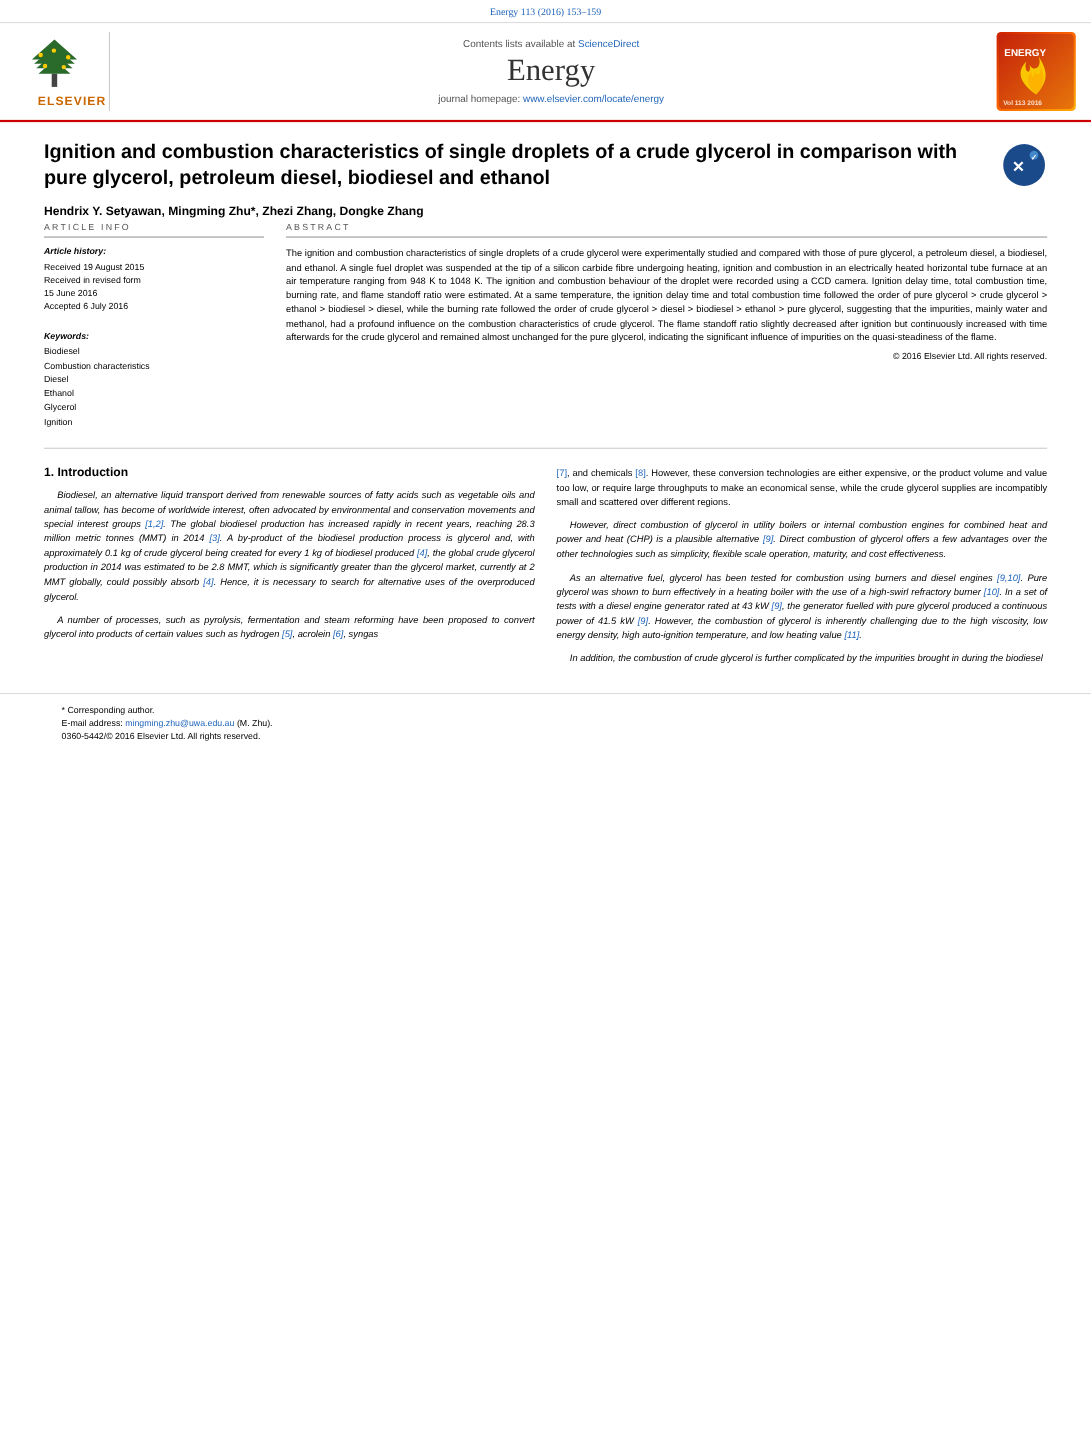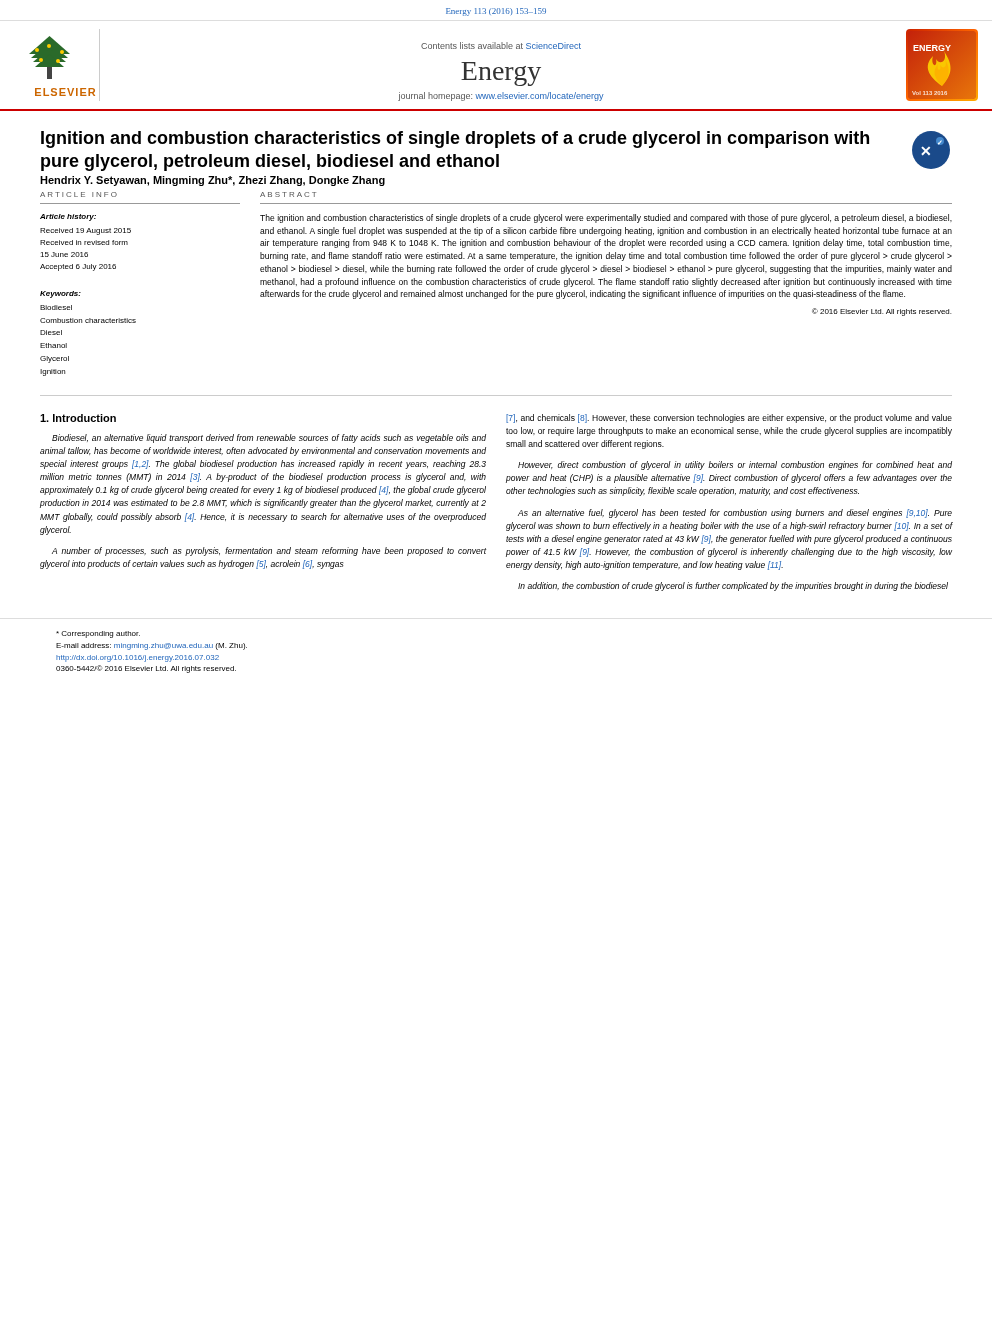--- a/index.html
+++ b/index.html
@@ -46,21 +46,21 @@
       font-family: Arial, sans-serif;
       margin-top: 4px;
       letter-spacing: 1px;
       margin-left: 32px;
     }
     .journal-center {
       flex: 1;
       text-align: center;
       display: flex;
       flex-direction: column;
-      justify-content: flex-end;
+      justify-content: center;
       gap: 4px;
     }
     .contents-line {
       font-size: 9px;
       color: #555;
       font-family: Arial, sans-serif;
     }
     .sciencedirect-link {
       color: #2266bb;
       text-decoration: none;
@@ -104,20 +104,21 @@
 
     
     .paper-content {
       padding: 16px 40px 16px 40px;
     }
 
     
     .paper-title-section {
       display: flex;
       align-items: flex-start;
+      margin-bottom: 12px;
       gap: 10px;
     }
     .paper-title {
       font-size: 18px;
       font-weight: bold;
       line-height: 1.3;
       font-family: Arial, sans-serif;
       flex: 1;
     }
     .crossmark-badge {
@@ -456,19 +457,14 @@
   <div class="footer-note">
     <span>* Corresponding author.</span>
   </div>
   <div class="footer-note">
     <span>E-mail address:</span>
     <a class="footer-email">
       <span>mingming.zhu@uwa.edu.au</span>
     </a>
     <span>(M. Zhu).</span>
   </div>
-  <div class="footer-doi">
-    <a class="footer-email">
-      <span>http://dx.doi.org/10.1016/j.energy.2016.07.032</span>
-    </a>
-  </div>
   <div class="footer-issn">0360-5442/© 2016 Elsevier Ltd. All rights reserved.</div>
 </div>
 
 </body></html>

